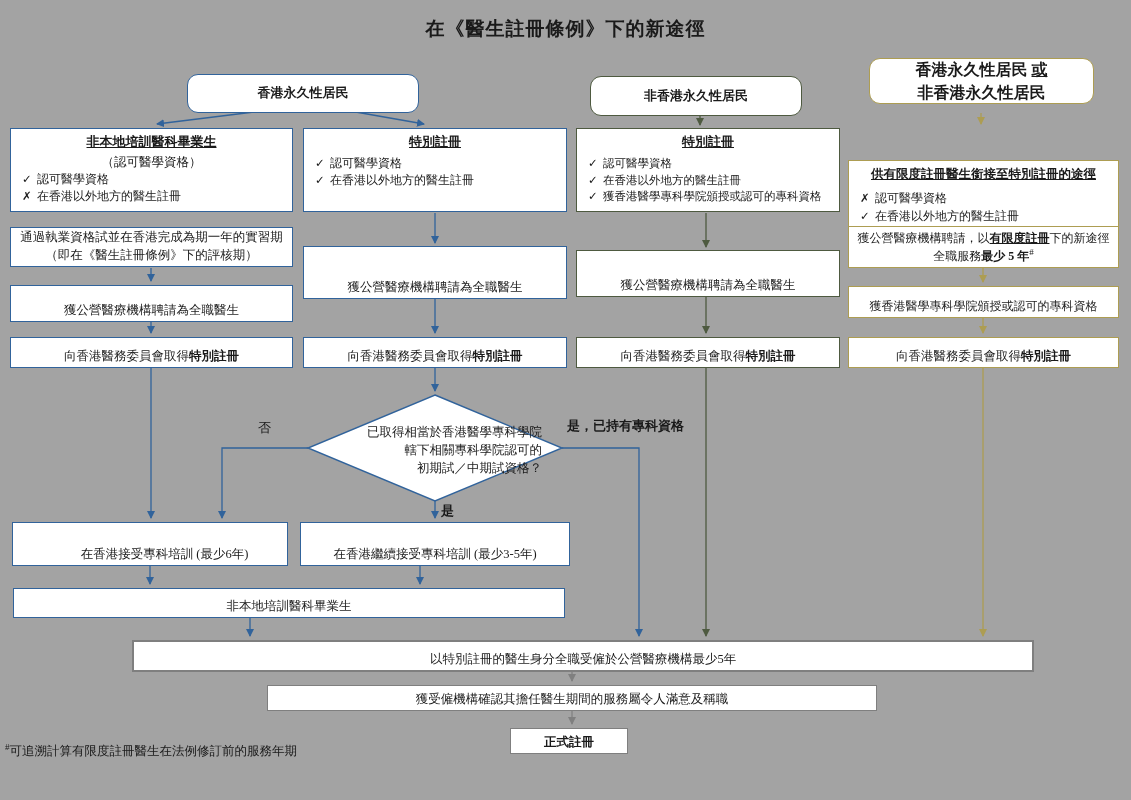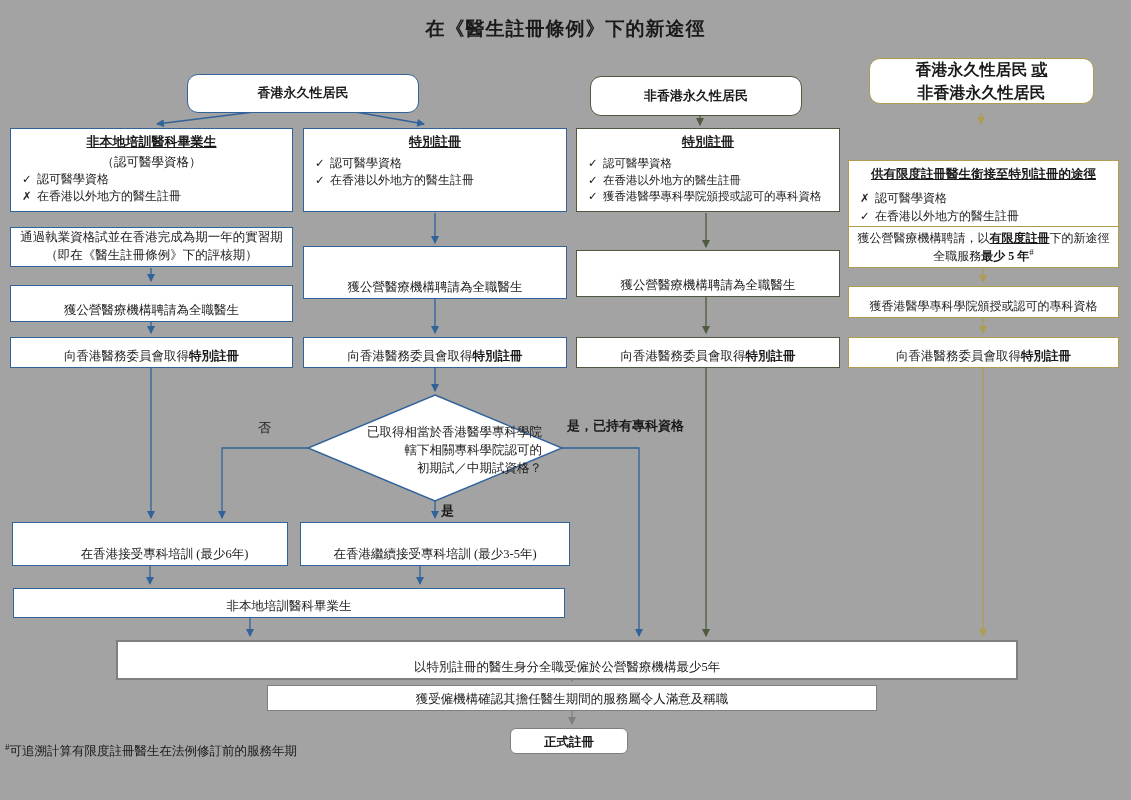--- a/index.html
+++ b/index.html
@@ -196,27 +196,27 @@
 
   <div class="box blue" style="left:12px;top:522px;width:276px;height:44px;padding-left:33px;">
     <div>在香港接受專科培訓 (最少6年)</div>
   </div>
   <div class="box blue" style="left:300px;top:522px;width:270px;height:44px;">
     <div>在香港繼續接受專科培訓 (最少3-5年)</div>
   </div>
   <div class="box blue" style="left:13px;top:588px;width:552px;height:30px;">
     <div>非本地培訓醫科畢業生</div>
   </div>
-  <div class="box grayb thick" style="left:116px;top:640px;width:902px;height:40px;">
+  <div class="box grayb thick" style="left:132px;top:640px;width:902px;height:32px;">
     <div>以特別註冊的醫生身分全職受僱於公營醫療機構最少5年</div>
   </div>
   <div class="box grayb" style="left:267px;top:685px;width:610px;height:26px;">
     <div>獲受僱機構確認其擔任醫生期間的服務屬令人滿意及稱職</div>
   </div>
-  <div class="box grayb" style="left:510px;top:728px;width:118px;height:26px;font-weight:bold;border-radius:6px;">
+  <div class="box grayb" style="left:510px;top:728px;width:118px;height:26px;font-weight:bold;">
     <div>正式註冊</div>
   </div>
 
   <div class="footnote">
     <sup>#</sup><span>可追溯計算有限度註冊醫生在法例修訂前的服務年期</span>
   </div>
 
 </div>
 
 </body></html>

